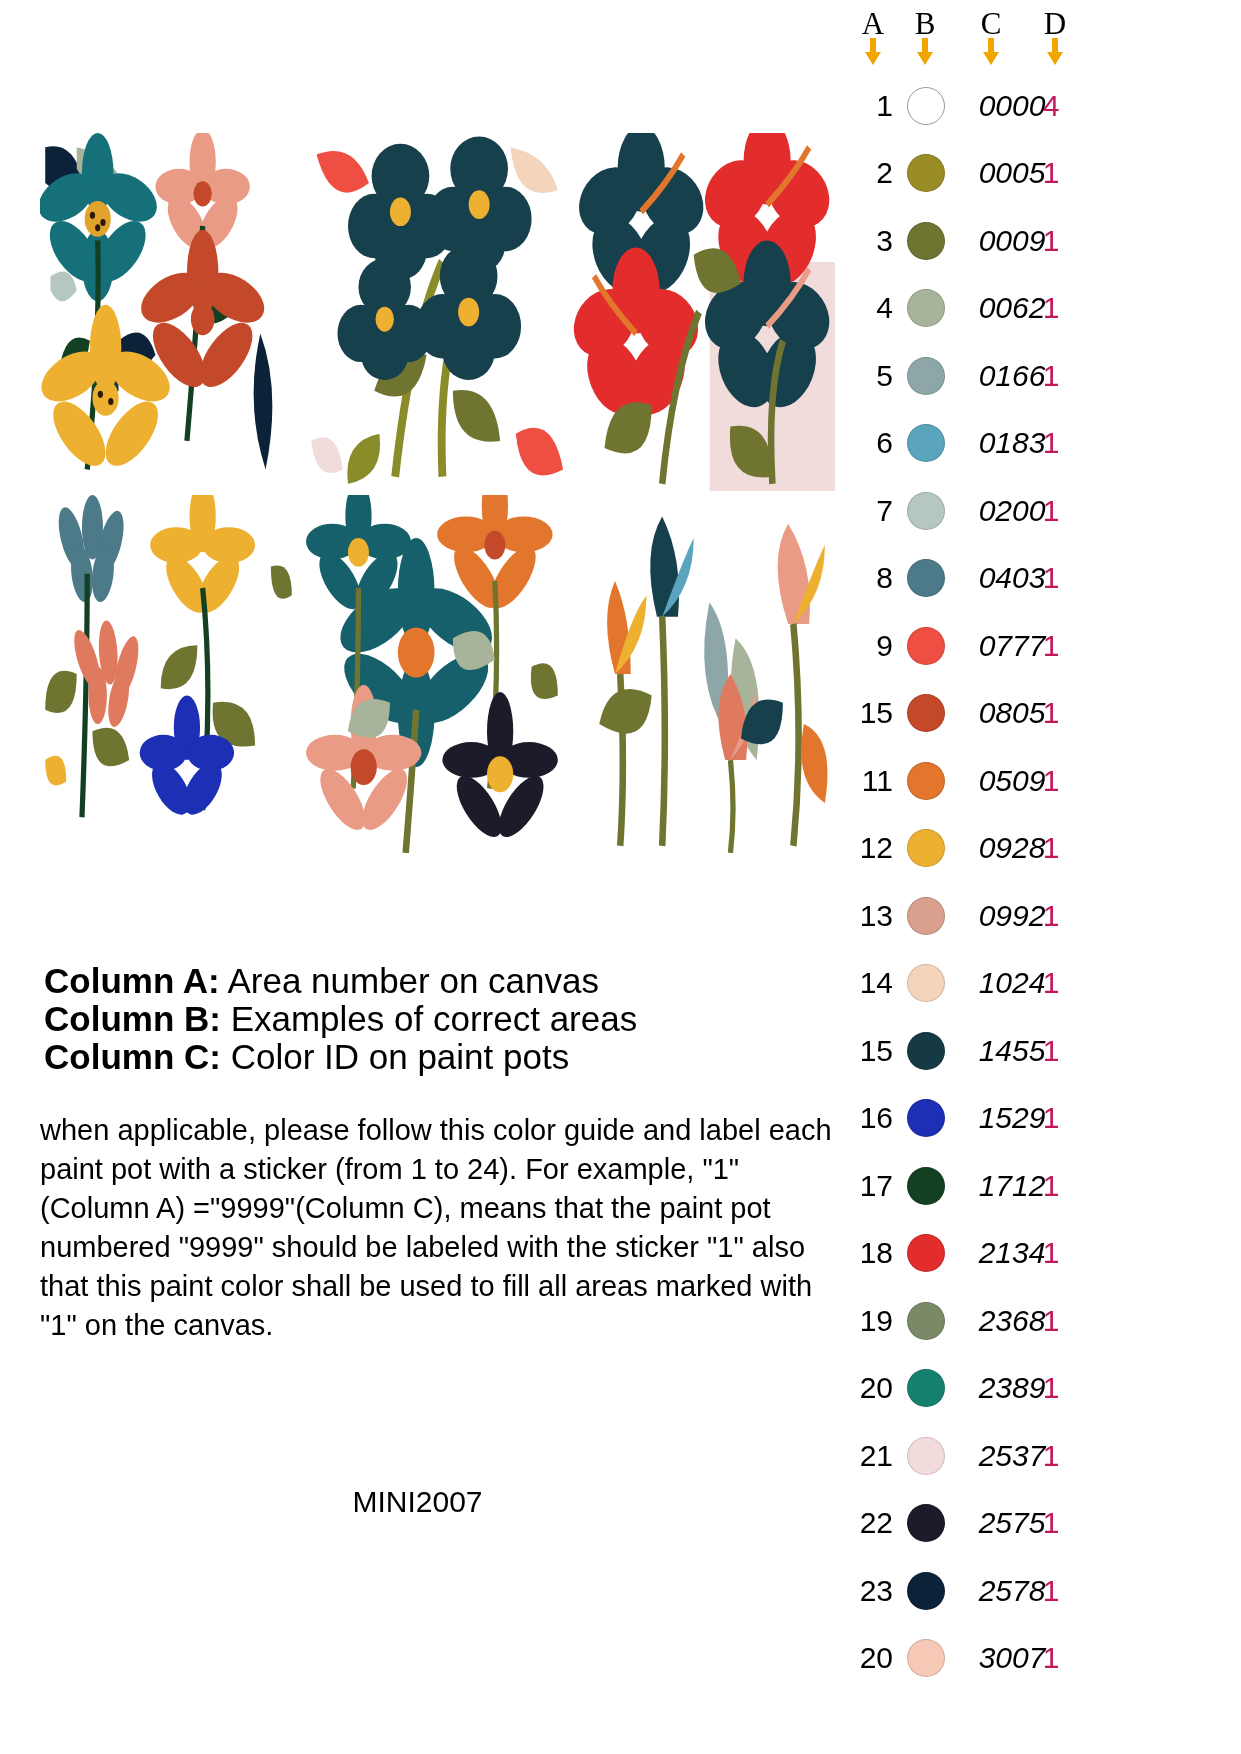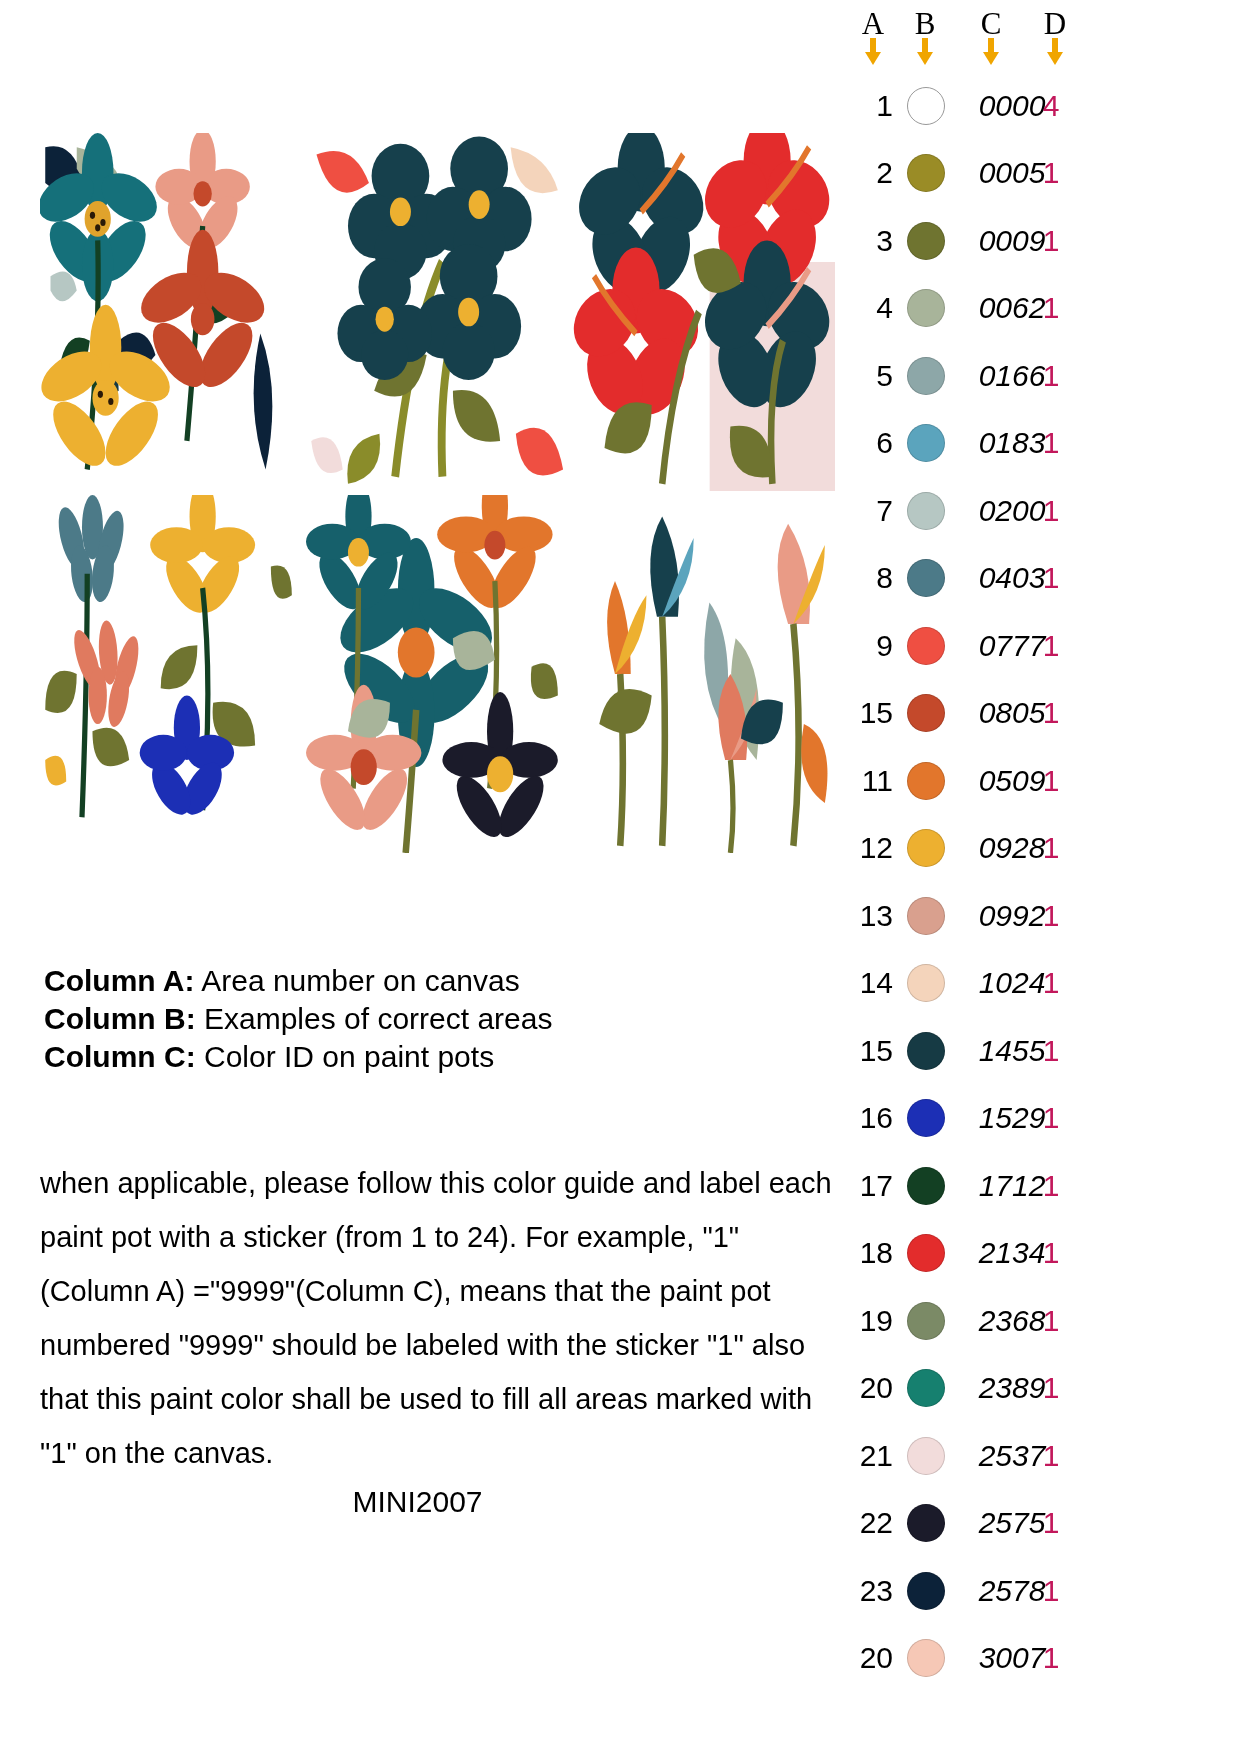--- a/index.html
+++ b/index.html
@@ -40,32 +40,32 @@
   .art-cell svg { display: block; width: 100%; height: 100%; }
 
   
   #legend {
     position: absolute;
     left: 44px;
     top: 962px;
     width: 790px;
   }
   .legend-line {
-    font-size: 30px;
+    font-size: 35px;
     line-height: 38px;
     white-space: nowrap;
   }
   .legend-line b { font-weight: bold; }
   #instructions {
     position: absolute;
     left: 40px;
-    top: 1156px;
+    top: 1111px;
     width: 795px;
     font-size: 29px;
-    line-height: 54px;
+    line-height: 39px;
   }
   #model-code {
     position: absolute;
     left: 0;
     top: 1485px;
     width: 835px;
     text-align: center;
     font-size: 30px;
   }
 

